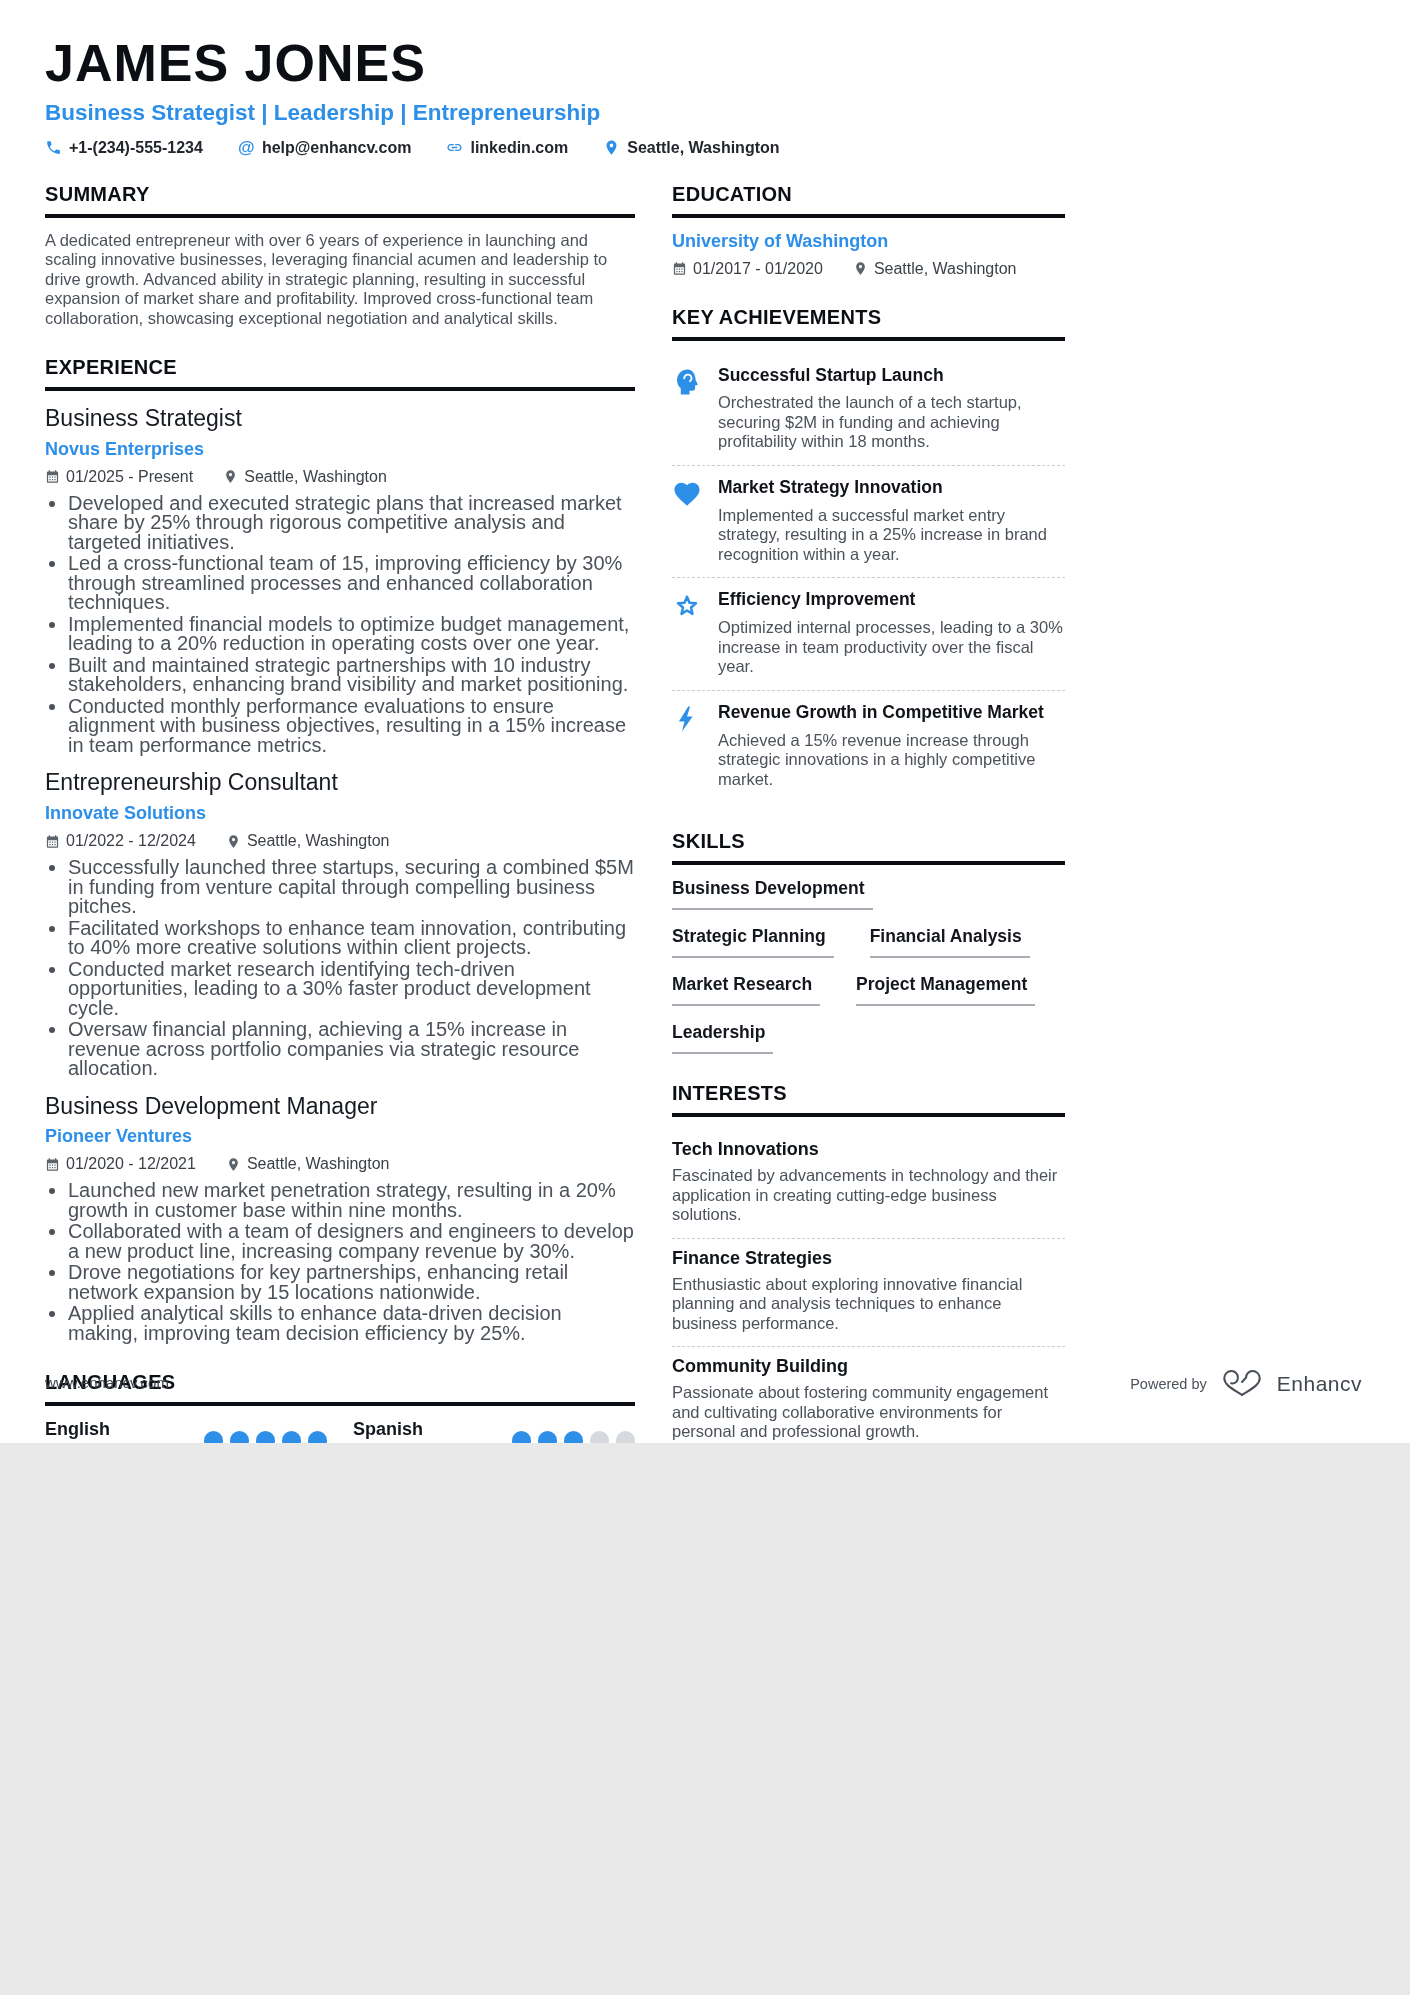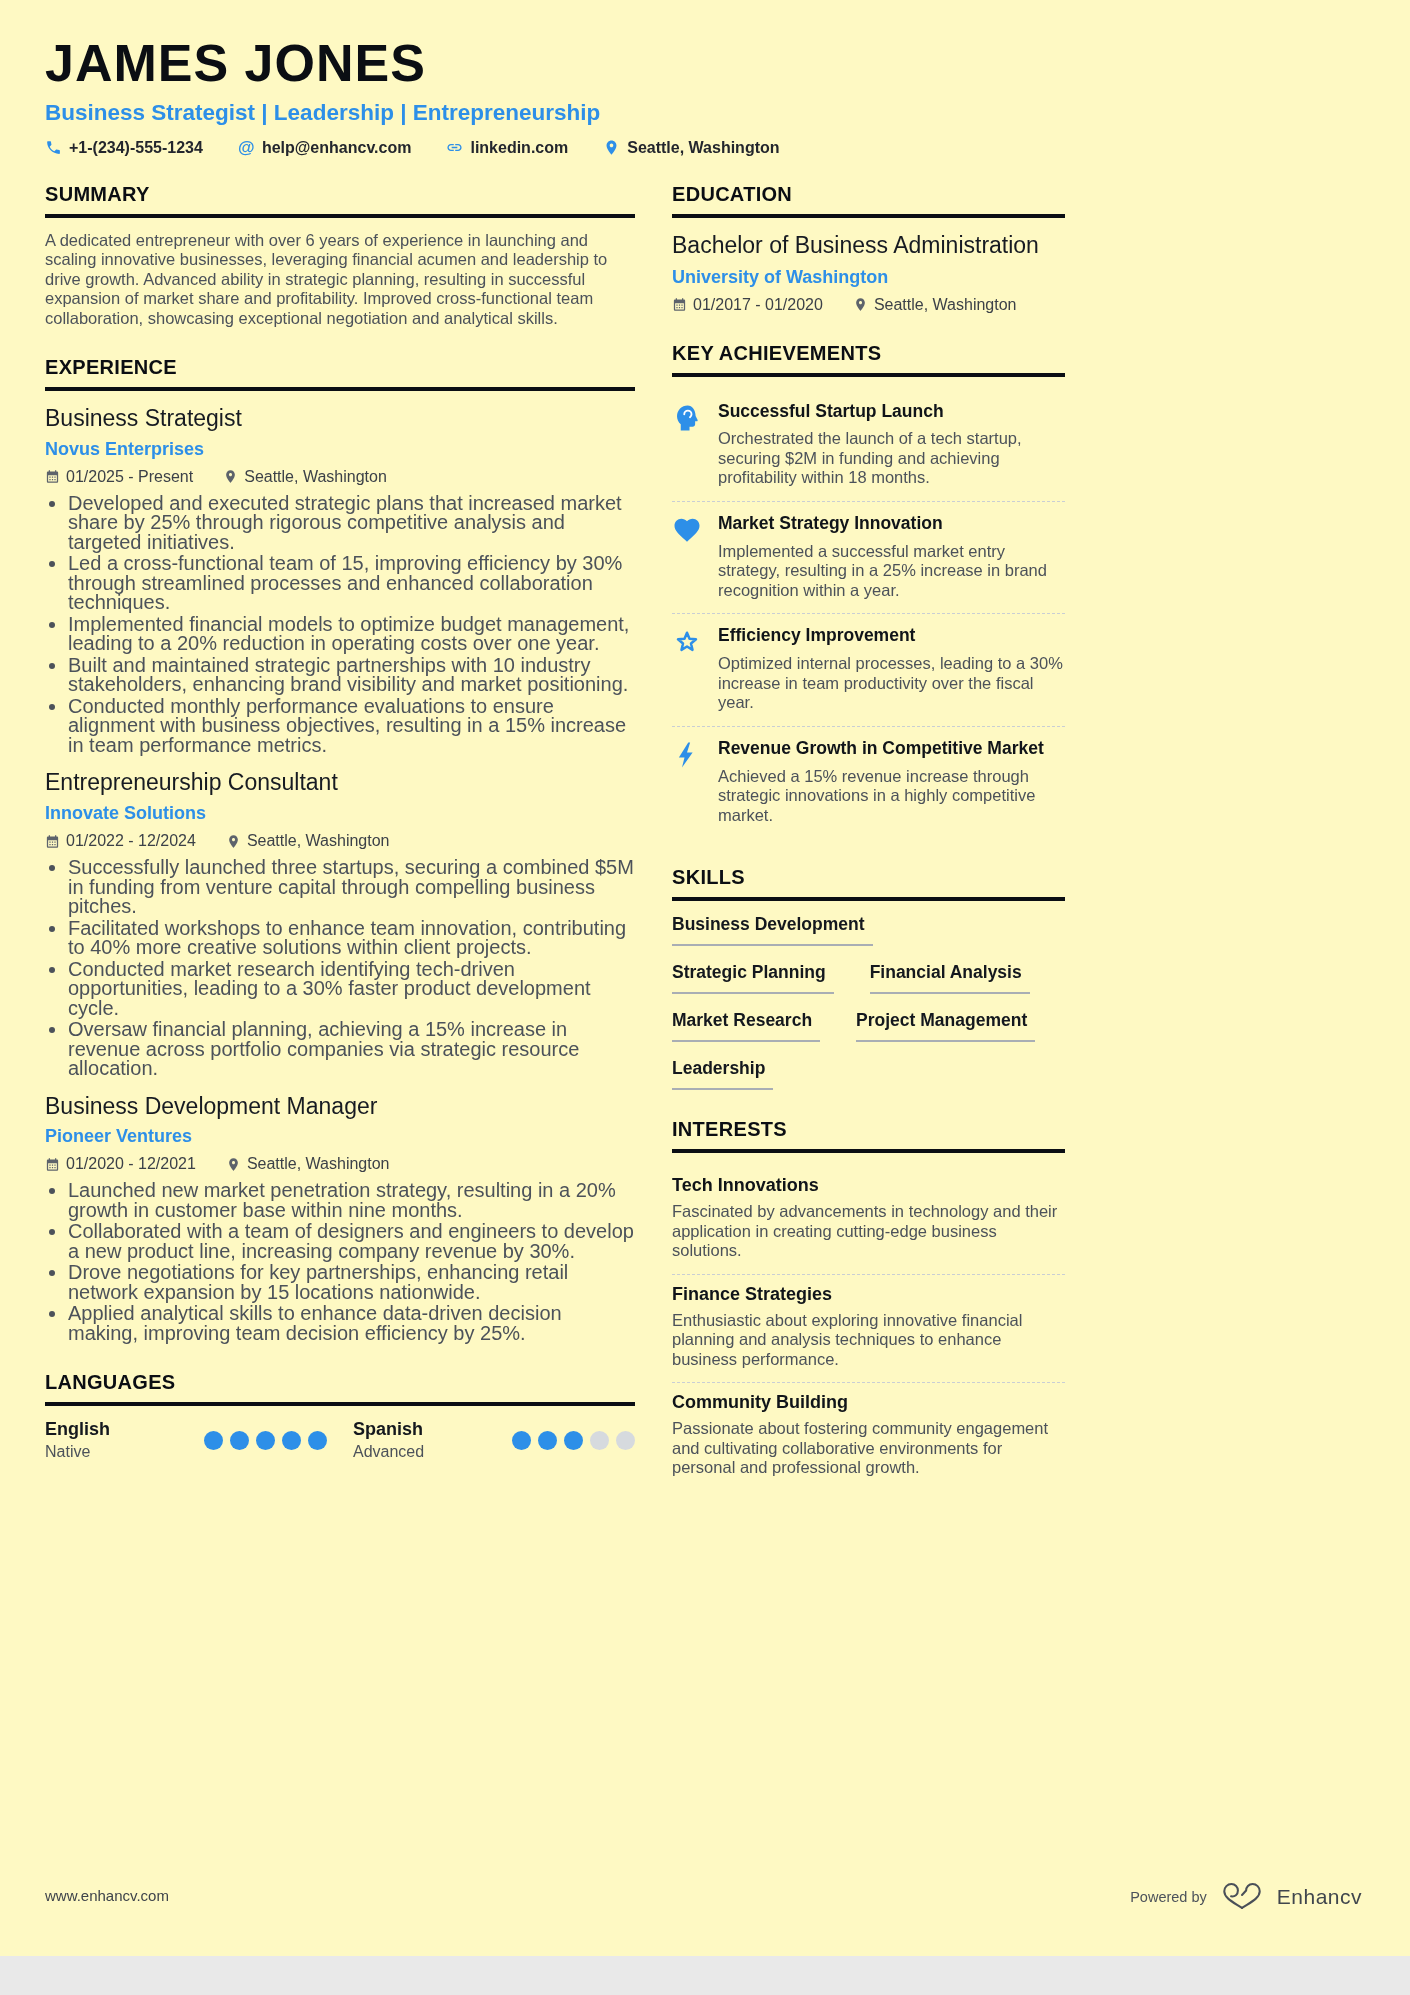--- a/index.html
+++ b/index.html
@@ -11,22 +11,22 @@
     --icon-gray:#5d636b;
     --dot-empty:#d6dade;
     --rule:#0b0e13;
     --dash:#c9ced4;
     --underline:#a9aeb4;
   }
   *{box-sizing:border-box;}
   html,body{margin:0;padding:0;background:#e9e9e9;}
   .page{
     position:relative;
-    width:1410px;height:1956px;
-    background:#fef9c3;
+    width:1410px;height:1443px;
+    background:#ffffff;
     font-family:"Liberation Sans","DejaVu Sans",sans-serif;
     overflow:hidden;
   }
   .content{position:absolute;left:45px;top:36px;width:1022px;}
   
   .name{font-size:52px;font-weight:800;letter-spacing:1px;color:var(--ink);line-height:1.05;}
   .role{font-size:22.5px;font-weight:700;color:var(--accent);margin-top:9px;}
   .contact-row{display:flex;gap:35px;align-items:center;margin-top:13px;}
   .contact-item{display:flex;align-items:center;gap:7px;font-size:16px;font-weight:700;color:#23262d;}
   .cicon{display:inline-flex;width:17px;height:17px;align-items:center;justify-content:center;}
@@ -264,21 +264,20 @@
           </div>
         </div>
 
 
       </div>
 
       <div class="col-right">
 
         <div class="section">
           <h2 class="section-h">EDUCATION</h2>
-          <div class="degree">Bachelor of Business Administration</div>
           <div class="school">University of Washington</div>
           <div class="meta-row">
             <div class="meta-item">
               <span class="micon">
                   <svg viewBox="0 0 24 24">
                     <path d="M19 4h-1V2h-2v2H8V2H6v2H5c-1.11 0-2 .9-2 2v14c0 1.1.89 2 2 2h14c1.1 0 2-.9 2-2V6c0-1.1-.9-2-2-2zm0 16H5V10h14v10zM9 14H7v-2h2v2zm4 0h-2v-2h2v2zm4 0h-2v-2h2v2zm-8 4H7v-2h2v2zm4 0h-2v-2h2v2zm4 0h-2v-2h2v2z"></path>
                   </svg>
                 </span>
               <span>01/2017 - 01/2020</span>
             </div>

